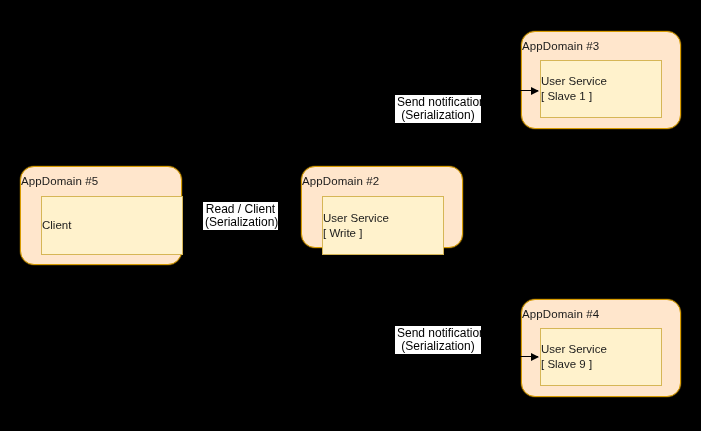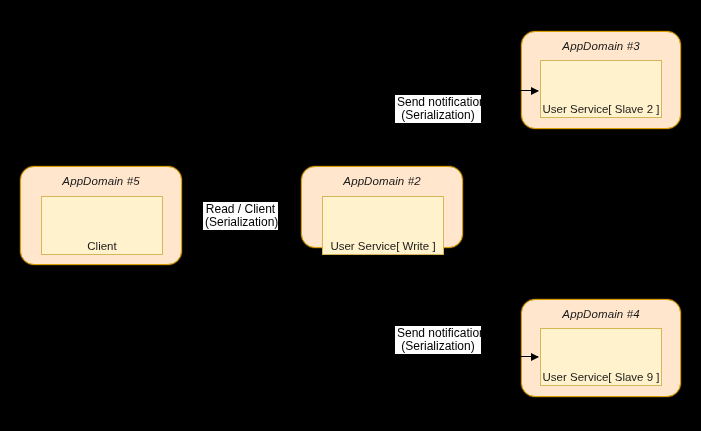--- a/index.html
+++ b/index.html
@@ -29,39 +29,38 @@
     background: #ffe6cc;
     border: 1px solid #d79b00;
     border-radius: 14px;
     box-shadow: 0 0 0 0.5px rgba(215,155,0,0.35);
   }
   .appdomain-title {
     position: absolute;
     left: 0;
     right: 0;
     top: 7px;
-    text-align: center;
+    text-align: left;
     font-size: 11.5px;
     line-height: 14px;
     color: #1a1a1a;
     letter-spacing: 0.1px;
     white-space: nowrap;
-    font-style: italic;
   }
 
   
   .inner-box {
     position: absolute;
     box-sizing: border-box;
     background: #fff2cc;
     border: 1px solid #d6b656;
     display: flex;
-    align-items: flex-end;
+    align-items: flex-start;
     justify-content: center;
-    flex-direction: row;
+    flex-direction: column;
   }
   .inner-line {
     font-size: 11.5px;
     line-height: 15px;
     color: #1a1a1a;
     text-align: center;
     white-space: nowrap;
   }
 
   
@@ -97,34 +96,34 @@
 </style>
 </head>
 <body>
 
 <div id="canvas">
 
   <div class="appdomain" style="left:521px; top:31px; width:160px; height:98px;">
     <div class="appdomain-title">AppDomain #3</div>
     <div class="inner-box" style="left:18px; top:28px; width:122px; height:58px;">
       <div class="inner-line">User Service</div>
-      <div class="inner-line">[ Slave 2 ]</div>
+      <div class="inner-line">[ Slave 1 ]</div>
     </div>
   </div>
 
   <div class="arrow" style="left:500px; top:90px; width:38px;"></div>
 
   <div class="edge-label" style="left:395px; top:95px; width:86px;">
     <div>Send notification</div>
     <div>(Serialization)</div>
   </div>
 
   <div class="appdomain" style="left:20px; top:166px; width:162px; height:99px;">
     <div class="appdomain-title">AppDomain #5</div>
-    <div class="inner-box" style="left:20px; top:29px; width:122px; height:59px;">
+    <div class="inner-box" style="left:20px; top:29px; width:142px; height:59px;">
       <div class="inner-line">Client</div>
     </div>
   </div>
 
   <div class="edge-label" style="left:203px; top:202px; width:75px;">
     <div>Read / Client</div>
     <div>(Serialization)</div>
   </div>
 
   <div class="appdomain" style="left:301px; top:166px; width:162px; height:82px;">

